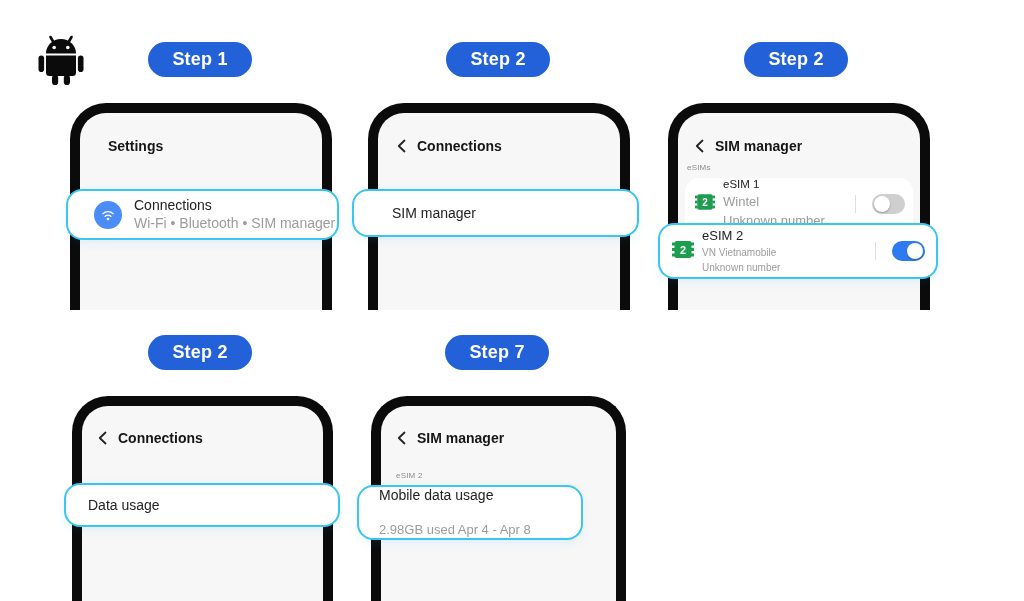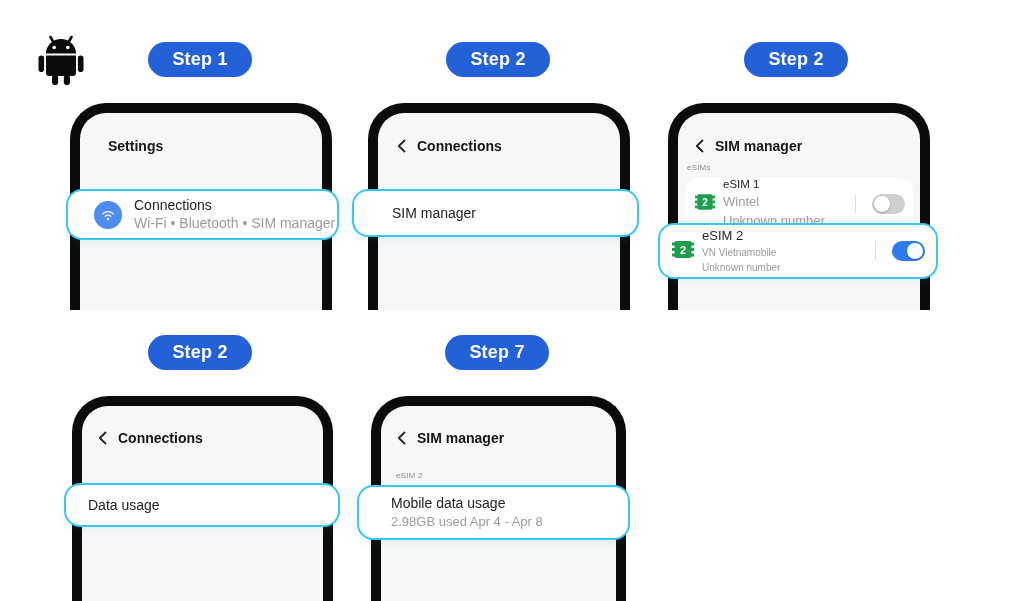--- a/index.html
+++ b/index.html
@@ -49,21 +49,21 @@
   .hl{
     position:absolute;box-sizing:border-box;background:#ffffff;
     border:2px solid #3ac5f2;border-radius:16px;
     display:flex;align-items:center;
     box-shadow:0 3px 10px rgba(40,170,220,.10);
   }
   #hl1{left:66px;top:189px;width:273px;height:51px;padding-left:26px;gap:12px}
   #hl2{left:352px;top:189px;width:287px;height:48px;padding-left:38px}
   #hl3{left:658px;top:223px;width:280px;height:56px;padding-left:12px;padding-right:11px;gap:8px}
   #hl4{left:64px;top:483px;width:276px;height:44px;padding-left:22px}
-  #hl5{left:357px;top:485px;width:273px;height:55px;padding-left:32px;flex-direction:column;align-items:flex-start;justify-content:center;gap:3px}
+  #hl5{left:357px;top:485px;width:226px;height:55px;padding-left:20px;flex-direction:column;align-items:flex-start;justify-content:space-between;gap:3px}
 
   .col{display:flex;flex-direction:column;justify-content:flex-end;gap:2px}
   .row-title{font-size:14px;color:#222;line-height:1.15}
   .row-sub{font-size:14px;color:#9c9c9c;line-height:1.2}
 
   
   .wifi{width:28px;height:28px;border-radius:50%;background:#4b8cf7;flex:none;
         display:flex;align-items:center;justify-content:center}
 
   

